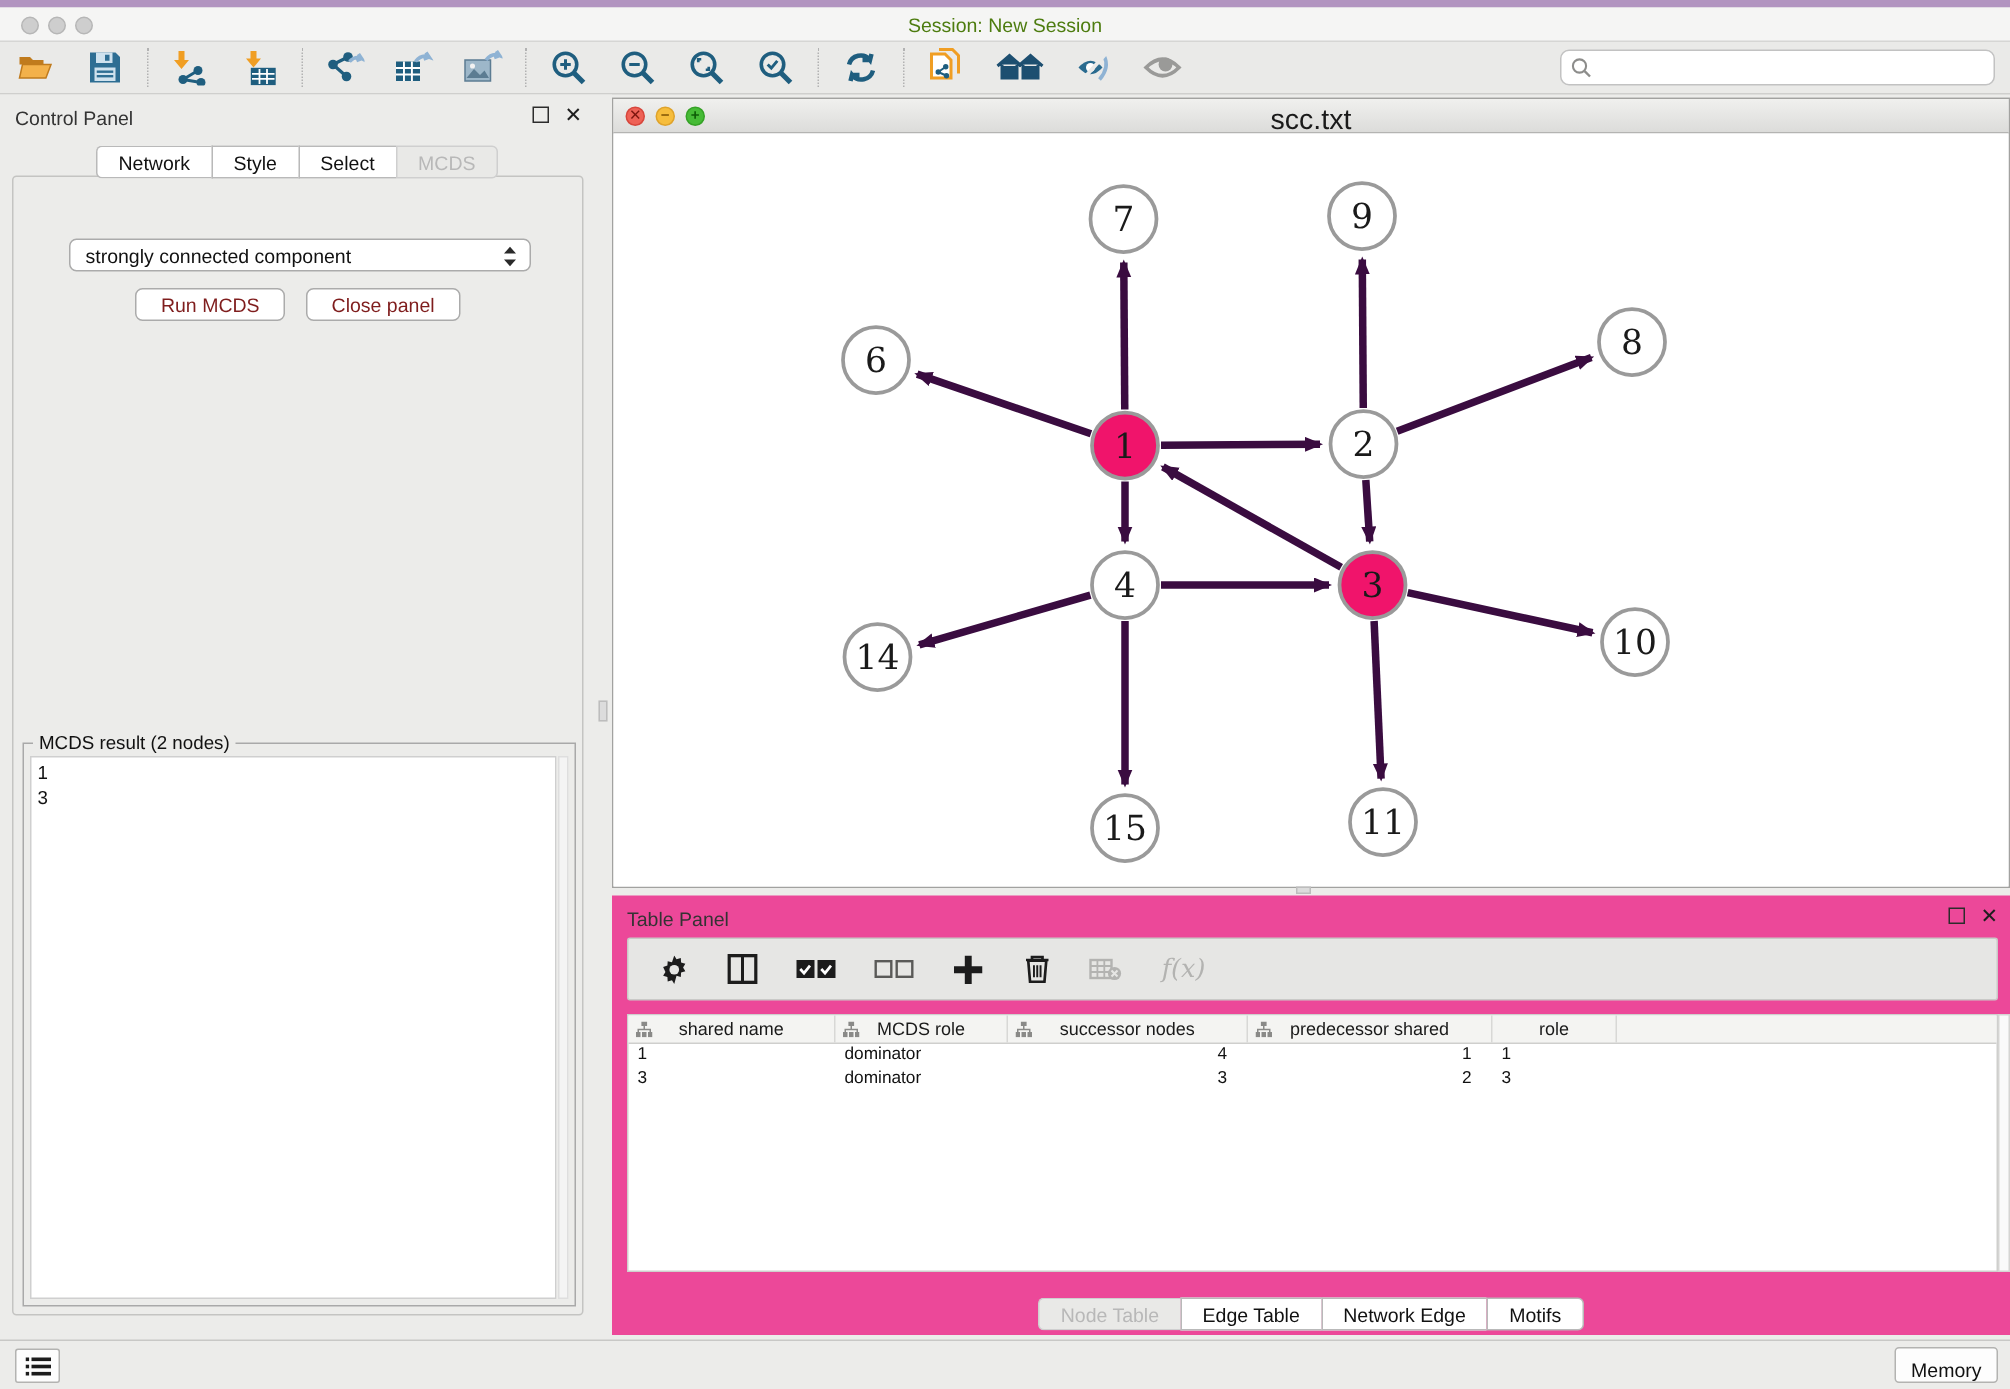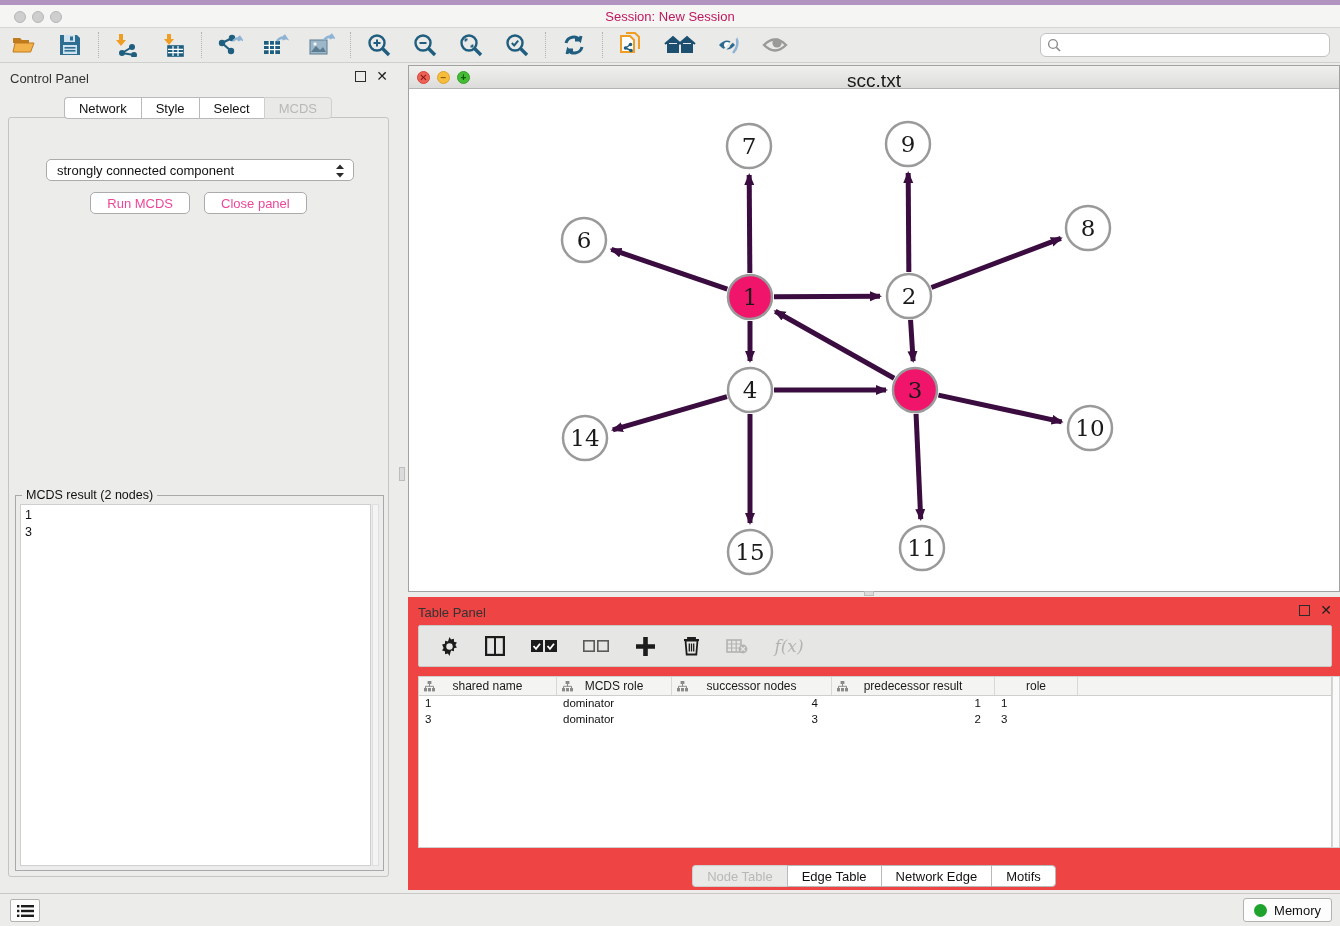--- a/index.html
+++ b/index.html
@@ -3,21 +3,21 @@
 <meta charset="utf-8">
 <style>
   * { margin:0; padding:0; box-sizing:border-box; }
   html,body { width:1340px; height:926px; }
   body { font-family:"Liberation Sans","DejaVu Sans",sans-serif; background:#ececea; overflow:hidden; }
   .app { position:absolute; left:0; top:0; width:1340px; height:926px; background:#ececea; }
 
   
   .accent-strip { position:absolute; left:0; top:0; width:1340px; height:5px; background:#b294c0; }
   .titlebar { position:absolute; left:0; top:5px; width:1340px; height:23px; background:#f5f5f4; border-bottom:1px solid #d6d6d4; }
-  .titlebar .title { position:absolute; left:0; right:0; top:4px; text-align:center; font-size:13px; color:#be185d; }
+  .titlebar .title { position:absolute; left:0; right:0; top:4px; text-align:center; font-size:13px; color:#4d7c0f; }
   .traffic { position:absolute; top:6px; width:12px; height:12px; border-radius:50%; }
   .traffic.grey { background:#cecece; border:1px solid #b6b6b6; }
   .toolbar { position:absolute; left:0; top:28px; width:1340px; height:35px; background:#eaeae8; border-bottom:1px solid #cfcfcd; display:flex; align-items:center; padding-left:8px; }
   .tb-group { display:flex; align-items:center; gap:18px; padding:0 14px; }
   .tb-sep { width:1px; height:26px; border-left:1px dotted #b2b2b2; }
   .tb-btn { width:28px; height:26px; display:flex; align-items:center; justify-content:center; cursor:pointer; }
   .search-wrap { position:absolute; right:10px; top:5px; width:290px; height:24px; }
   .search-wrap input { width:100%; height:100%; border:1px solid #c2c2c2; border-radius:6px; background:#fff; padding:0 6px 0 26px; font-size:12px; outline:none; }
   .search-ico { position:absolute; left:7px; top:5px; }
 
@@ -31,58 +31,58 @@
   .cp-tabs { position:absolute; left:0; top:34px; width:100%; height:22px; display:flex; justify-content:center; z-index:3; }
   .tabbtn { height:22px; padding:0 14px; background:#fff; border:1px solid #b9b9b9; border-right:none; font-size:13px; color:#111; display:flex; align-items:center; cursor:pointer; }
   .tabbtn:first-child { border-radius:4px 0 0 4px; }
   .tabbtn:last-child { border-right:1px solid #b9b9b9; border-radius:0 4px 4px 0; }
   .tabbtn.active { background:#e9e9e7; color:#b8b8b8; border-color:#cfcfcf; }
   .cp-body { position:absolute; left:8px; top:54px; width:381px; height:760px; background:#ececea; border:1px solid #c4c4c2; border-radius:3px; }
   .opt-label { position:absolute; left:0; width:100%; top:20px; text-align:center; font-size:13px; color:#1a1a1a; }
   .opt-select { position:absolute; left:37px; top:41px; width:308px; height:22px; background:#fff; border:1px solid #ababab; border-radius:5px; font-size:13px; color:#111; display:flex; align-items:center; padding:0 10px; cursor:pointer; }
   .opt-select .chev { position:absolute; right:8px; top:3px; }
   .cp-btnrow { position:absolute; left:0; top:74px; width:100%; display:flex; justify-content:center; gap:14px; }
-  .btn { height:22px; padding:0 16px; background:#fff; border:1px solid #ababab; border-radius:5px; font-size:13px; color:#ec4899; display:flex; align-items:center; cursor:pointer; }
+  .btn { height:22px; padding:0 16px; background:#fff; border:1px solid #ababab; border-radius:5px; font-size:13px; color:#7f1d1d; display:flex; align-items:center; cursor:pointer; }
   .result-box { position:absolute; left:6px; top:377px; width:369px; height:376px; border:1px solid #a9a9a9; }
   .result-legend { position:absolute; left:6px; top:-8px; background:#ececea; padding:0 4px; font-size:12.5px; color:#111; }
   .result-inner { position:absolute; left:4px; top:8px; right:12px; bottom:4px; background:#fff; border:1px solid #cfcfcf; padding:2px 4px; font-size:12.5px; color:#111; line-height:17px; overflow:hidden; }
   .result-scroll { position:absolute; right:4px; top:8px; width:7px; bottom:4px; background:#f4f4f4; border:1px solid #dedede; }
   .splitter-h { position:absolute; left:396px; top:63px; width:12px; height:830px; background:#ececea; }
   .split-handle { position:absolute; background:#dcdcdc; border:1px solid #bdbdbd; }
 
   
   .net-window { position:absolute; left:408px; top:65px; width:932px; height:527px; border:1px solid #a2a2a0; background:#fff; }
   .net-titlebar { position:absolute; left:0; top:0; width:100%; height:23px; background:linear-gradient(#f0f0ee,#dcdcda); border-bottom:1px solid #b4b4b2; }
   .net-title { position:absolute; left:0; right:0; top:4px; text-align:center; font-size:19px; color:#1a1a1a; }
   .tl { position:absolute; top:5px; width:13px; height:13px; border-radius:50%; font-size:10px; font-weight:bold; text-align:center; line-height:12px; cursor:pointer; }
   .tl.red { background:#ee6156; border:1px solid #d7463c; color:#7c150e; }
   .tl.yellow { background:#f6bd3c; border:1px solid #dfa32b; color:#8a5d08; }
   .tl.green { background:#46bb36; border:1px solid #35a226; color:#0e5c07; }
   .net-canvas { position:absolute; left:0; top:23px; width:930px; height:502px; background:#fff; }
 
   
-  .table-panel { position:absolute; left:408px; top:597px; width:932px; height:293px; background:#ef4444; }
+  .table-panel { position:absolute; left:408px; top:597px; width:932px; height:293px; background:#ec4899; }
   .tp-toolbar { position:absolute; left:10px; top:28px; width:914px; height:42px; background:#e6e6e4; border:1px solid #c9c9c7; border-radius:2px; display:flex; align-items:center; gap:22px; padding-left:18px; }
   .tp-ico { display:flex; align-items:center; justify-content:center; width:24px; height:24px; cursor:pointer; color:#1c1c1c; }
   .tp-ico.disabled { color:#b3b3b1; cursor:default; }
   .fx { font-family:"DejaVu Serif",serif; font-style:italic; font-size:17px; }
   .tbl { position:absolute; left:10px; top:79px; width:914px; height:172px; background:#fff; border:1px solid #cfcfcd; }
   .tbl-scroll { position:absolute; right:-8px; top:79px; width:8px; height:172px; background:#fafafa; border:1px solid #d5d5d3; }
   .tbl-head { display:flex; height:19px; border-bottom:1px solid #cfcfcd; background:#f4f4f2; }
   .th { position:relative; display:flex; align-items:center; justify-content:center; font-size:12px; color:#1a1a1a; border-right:1px solid #d8d8d6; }
   .th .tree-ico { position:absolute; left:5px; top:4px; }
   .trow { display:flex; height:16px; font-size:11.5px; color:#111; }
   .td { padding:1px 6px; overflow:hidden; white-space:nowrap; }
   .td.r { text-align:right; padding-right:14px; }
   .tp-tabs { position:absolute; left:0; top:268px; width:100%; display:flex; justify-content:center; }
 
   
   .statusbar { position:absolute; left:0; top:893px; width:1340px; height:33px; background:#ececea; border-top:1px solid #c8c8c6; }
   .task-btn { position:absolute; left:10px; top:5px; width:30px; height:23px; background:#fdfdfd; border:1px solid #b3b3b1; border-radius:2px; display:flex; align-items:center; justify-content:center; cursor:pointer; }
-  .memory-btn { position:absolute; right:8px; top:4px; height:24px; background:#fdfdfd; border:1px solid #b3b3b1; border-radius:3px; display:flex; align-items:center; gap:7px; padding:0 10px; font-size:13px; color:#111; cursor:pointer; }
+  .memory-btn { position:absolute; right:8px; top:4px; height:24px; background:#fdfdfd; border:1px solid #b3b3b1; border-radius:3px; display:flex; align-items:center; gap:7px; padding:0 10px; font-size:13px; color:#111; cursor:pointer;flex-direction:column; }
   .mem-dot { width:13px; height:13px; border-radius:50%; background:#1ea32c; }
   svg { display:block; }
 </style>
 </head>
 <body>
 
 <div class="app">
 
   <div class="accent-strip"></div>
   <div class="titlebar">
@@ -438,21 +438,21 @@
         <span class="th" style="width:163px">
           <span class="tree-ico">
               <svg width="11" height="11" viewBox="0 0 11 11">
                 <rect x="3.6" y="0" width="3.8" height="3" fill="#8a8a88"></rect>
                 <rect x="0" y="7" width="3" height="3.4" fill="#8a8a88"></rect>
                 <rect x="4" y="7" width="3" height="3.4" fill="#8a8a88"></rect>
                 <rect x="8" y="7" width="3" height="3.4" fill="#8a8a88"></rect>
                 <path d="M5.5 3 v2.3 M1.5 7 V5.3 h8 V7" stroke="#8a8a88" fill="none"></path>
               </svg>
             </span>
-          <span>predecessor result</span>
+          <span>predecessor shared</span>
         </span>
         <span class="th" style="width:83px">
           <span>role</span>
         </span>
       </div>
       <div class="trow">
         <span class="td" style="width:138px">1</span>
         <span class="td" style="width:115px">dominator</span>
         <span class="td r" style="width:160px">4</span>
         <span class="td r" style="width:163px">1</span>

